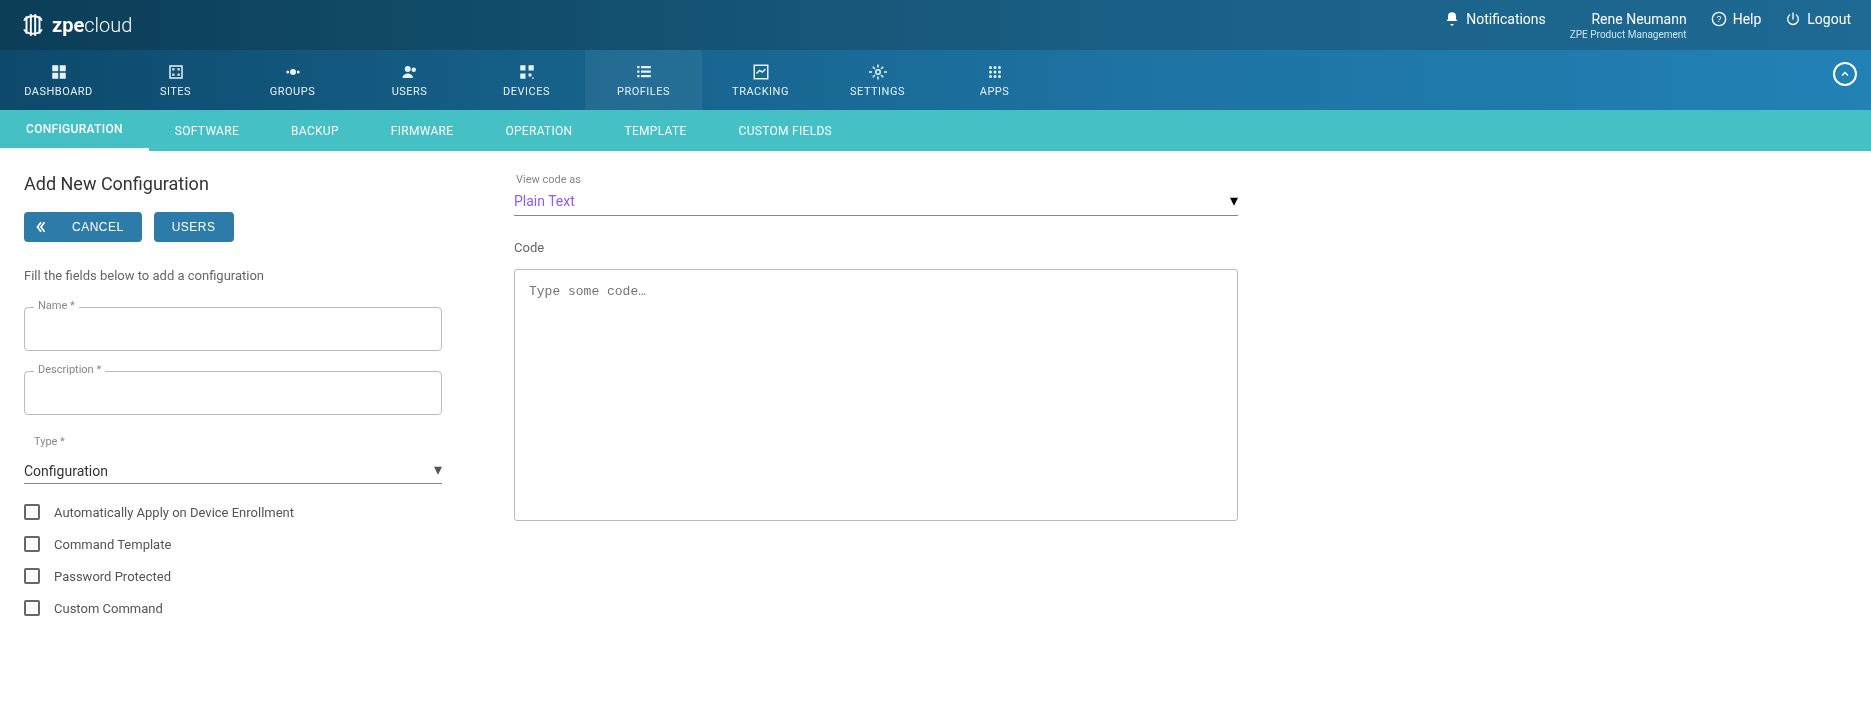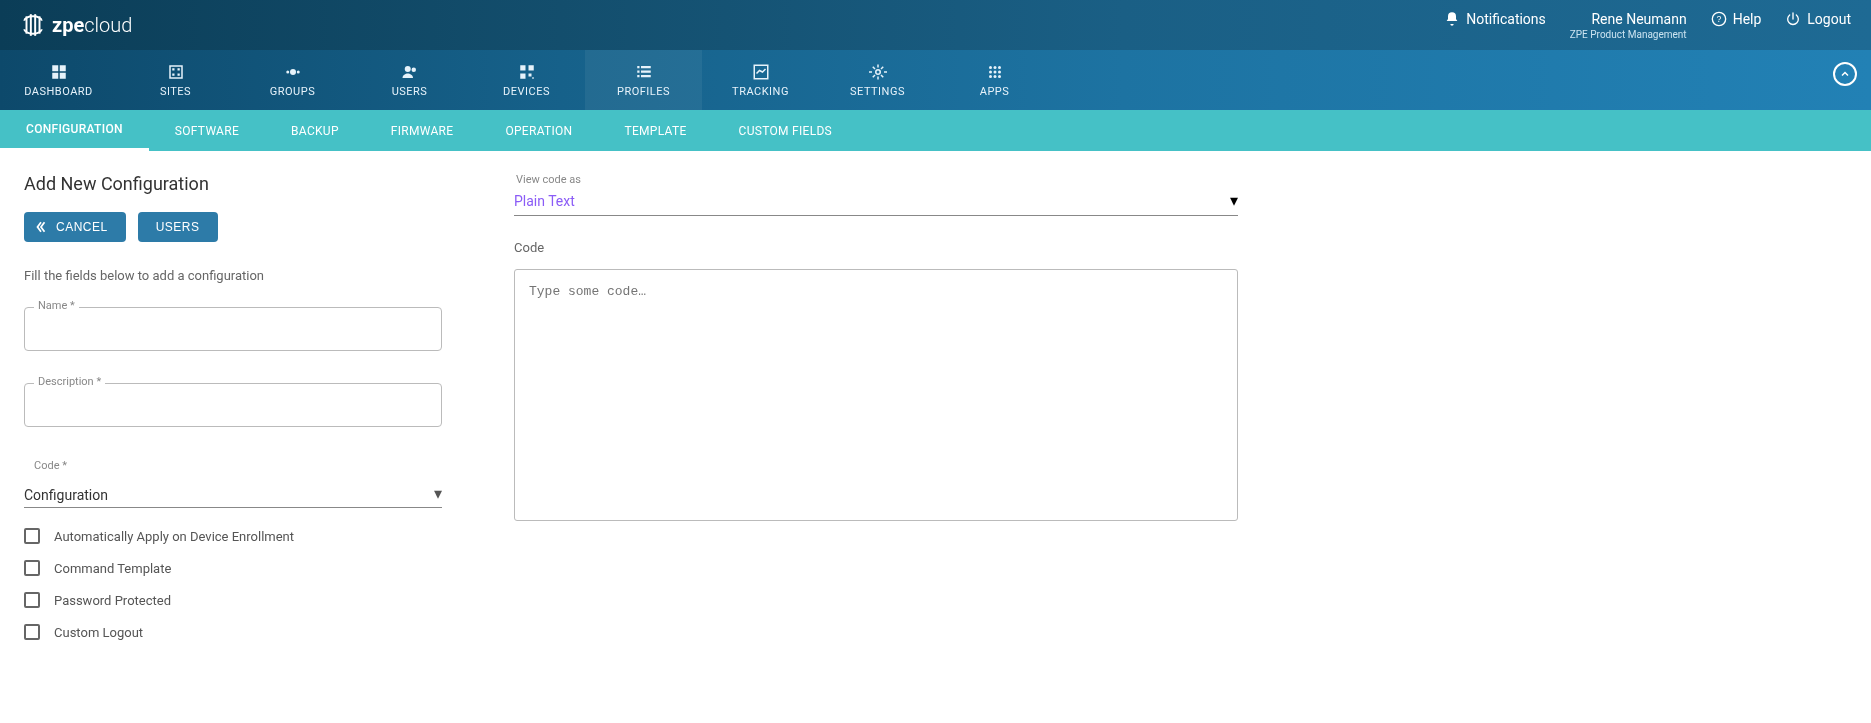--- a/index.html
+++ b/index.html
@@ -121,26 +121,26 @@
 .btn {
   height: 30px;
   padding: 0 18px;
   background: #2d7ba8;
   border: none;
   border-radius: 4px;
   color:#fff;
   font-size: 12px;
   letter-spacing:.5px;
   cursor:pointer;
-  display:flex; align-items:center; gap:8px;
+  display:flex; align-items:center; gap:24px;
 }
 .btn.cancel { padding-left: 10px; }
 .help-text { font-size: 13px; color:#666; margin-bottom: 24px; }
 
-.field { position:relative; margin-bottom: 32px; }
+.field { position:relative; margin-bottom: 20px; }
 .field-label {
   position:absolute;
   top: -8px; left: 10px;
   background:#fff;
   padding: 0 4px;
   font-size: 11px;
   color:#888;
 }
 .field input {
   width: 418px;
@@ -398,41 +398,41 @@
 
     <div class="field">
       <span class="field-label">Name *</span>
       <input type="text" value="" style="">
     </div>
     <div class="field desc">
       <span class="field-label">Description *</span>
       <input type="text" value="" style="">
     </div>
 
-    <div class="type-label">Code *</div>
+    <div class="type-label">Type *</div>
     <div class="select">
       <span class="val">Configuration</span>
       <span class="caret">▾</span>
     </div>
 
     <div class="check-row">
       <span class="check-box"></span>
       <span class="check-label">Automatically Apply on Device Enrollment</span>
     </div>
     <div class="check-row">
       <span class="check-box"></span>
       <span class="check-label">Command Template</span>
     </div>
     <div class="check-row">
       <span class="check-box"></span>
       <span class="check-label">Password Protected</span>
     </div>
     <div class="check-row">
       <span class="check-box"></span>
-      <span class="check-label">Custom Logout</span>
+      <span class="check-label">Custom Command</span>
     </div>
   </div>
 
   <div class="right-col">
     <div class="vca-label">View code as</div>
     <div class="vca-select">
       <span class="val">Plain Text</span>
       <span class="caret">▾</span>
     </div>
     <div class="code-label">Code</div>

